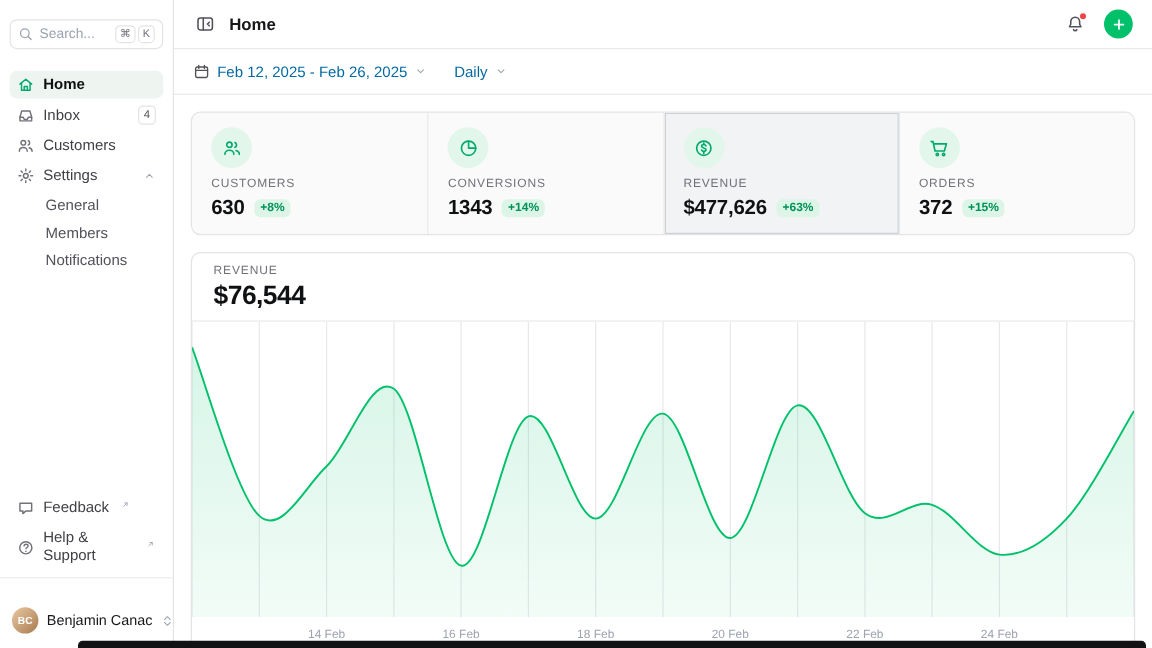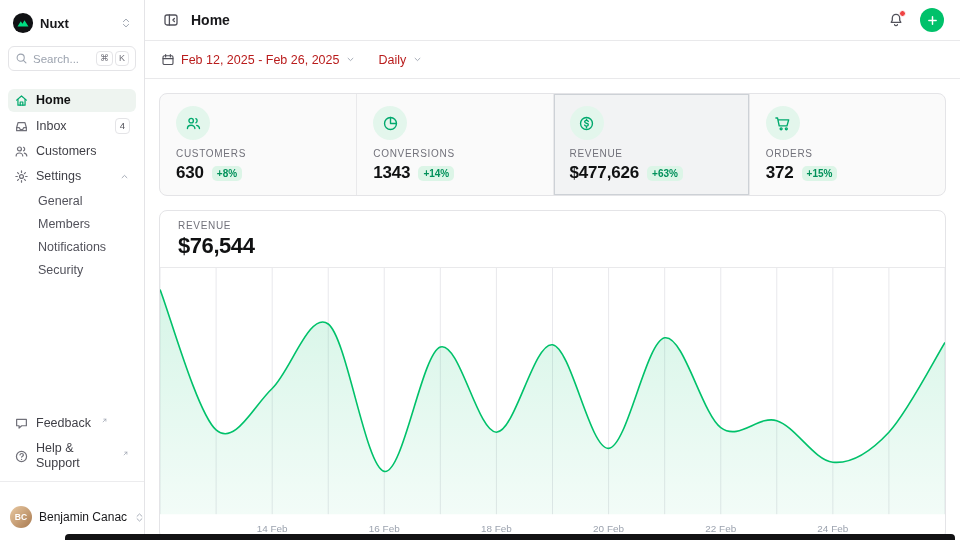--- a/index.html
+++ b/index.html
@@ -51,21 +51,21 @@
   .topbar-right { margin-left: auto; display: flex; align-items: center; gap: 14px; }
   .bell-wrap { position: relative; color: #52525b; background: none; border: none; cursor: pointer; display: flex; padding: 2px; }
   .bell-dot { position: absolute; top: 0; right: 0; width: 7px; height: 7px;
     border-radius: 50%; border: 1.5px solid #fff; }
   .plus-btn { width: 24px; height: 24px; border-radius: 50%; border: none; cursor: pointer;
     display: flex; align-items: center; justify-content: center; color: #fff; }
 
   .toolbar { height: 38px; min-height: 38px; border-bottom: 1px solid #e9e9eb;
     display: flex; align-items: center; padding: 0 16px; gap: 22px; }
   .control { display: flex; align-items: center; gap: 6px; font-size: 12.5px; font-weight: 500;
-    color: #b91c1c; cursor: pointer; background: none; border: none; font-family: inherit; }
+    color: #0369a1; cursor: pointer; background: none; border: none; font-family: inherit; }
   .control .cico { color: #52525b; display: flex; }
   .control .dchev { color: #9ca3af; display: flex; }
 
   .content { flex: 1; padding: 14px 14px 0; display: flex; flex-direction: column; gap: 14px; overflow: hidden; }
 
   
   .stats { display: grid; grid-template-columns: repeat(4, 1fr); border: 1px solid #e4e4e7;
     border-radius: 8px; background: #fafafa; overflow: hidden; }
   .stat-card { padding: 12px 16px; display: flex; flex-direction: column; align-items: flex-start; cursor: pointer; }
   .stat-card + .stat-card { border-left: 1px solid #e9e9eb; }
@@ -91,34 +91,20 @@
 
   svg.icn { fill: none; stroke: currentColor; stroke-width: 1.3; stroke-linecap: round; stroke-linejoin: round; }
 </style>
 </head>
 <body>
 
 <div class="app">
 
   <aside class="sidebar">
 
-    <div class="team-switcher">
-      <span style="display:flex;">
-        <svg viewBox="0 0 24 24" width="22" height="22">
-            <circle cx="12" cy="12" r="11" fill="#101114"></circle>
-            <path d="M6 15.8 L9.6 10 L11.4 12.9 L13.6 9.1 L18 15.8 Z" fill="#00dc82"></path>
-          </svg>
-      </span>
-      <span class="brand-name">Nuxt</span>
-      <span class="updown">
-        <svg class="icn" viewBox="0 0 16 16" width="12" height="12" stroke-width="1.5">
-            <path d="M4.5 6.2 8 2.8l3.5 3.4M4.5 9.8 8 13.2l3.5-3.4"></path>
-          </svg>
-      </span>
-    </div>
 
     <div class="searchbox">
       <span style="display:flex;">
         <svg class="icn" viewBox="0 0 16 16" width="13" height="13" stroke-width="1.4">
             <circle cx="7" cy="7" r="4.4"></circle>
             <path d="m10.3 10.3 3.2 3.2"></path>
           </svg>
       </span>
       <span class="ph">Search...</span>
       <span class="keys">
@@ -175,23 +161,20 @@
       </div>
       <div class="subnav">
         <div class="nav-item">
           <span>General</span>
         </div>
         <div class="nav-item">
           <span>Members</span>
         </div>
         <div class="nav-item">
           <span>Notifications</span>
-        </div>
-        <div class="nav-item">
-          <span>Security</span>
         </div>
       </div>
     </nav>
 
     <div class="sidebar-spacer"></div>
 
     <nav class="nav">
       <div class="nav-item">
         <span class="nico">
           <svg class="icn" viewBox="0 0 16 16" width="15" height="15">

